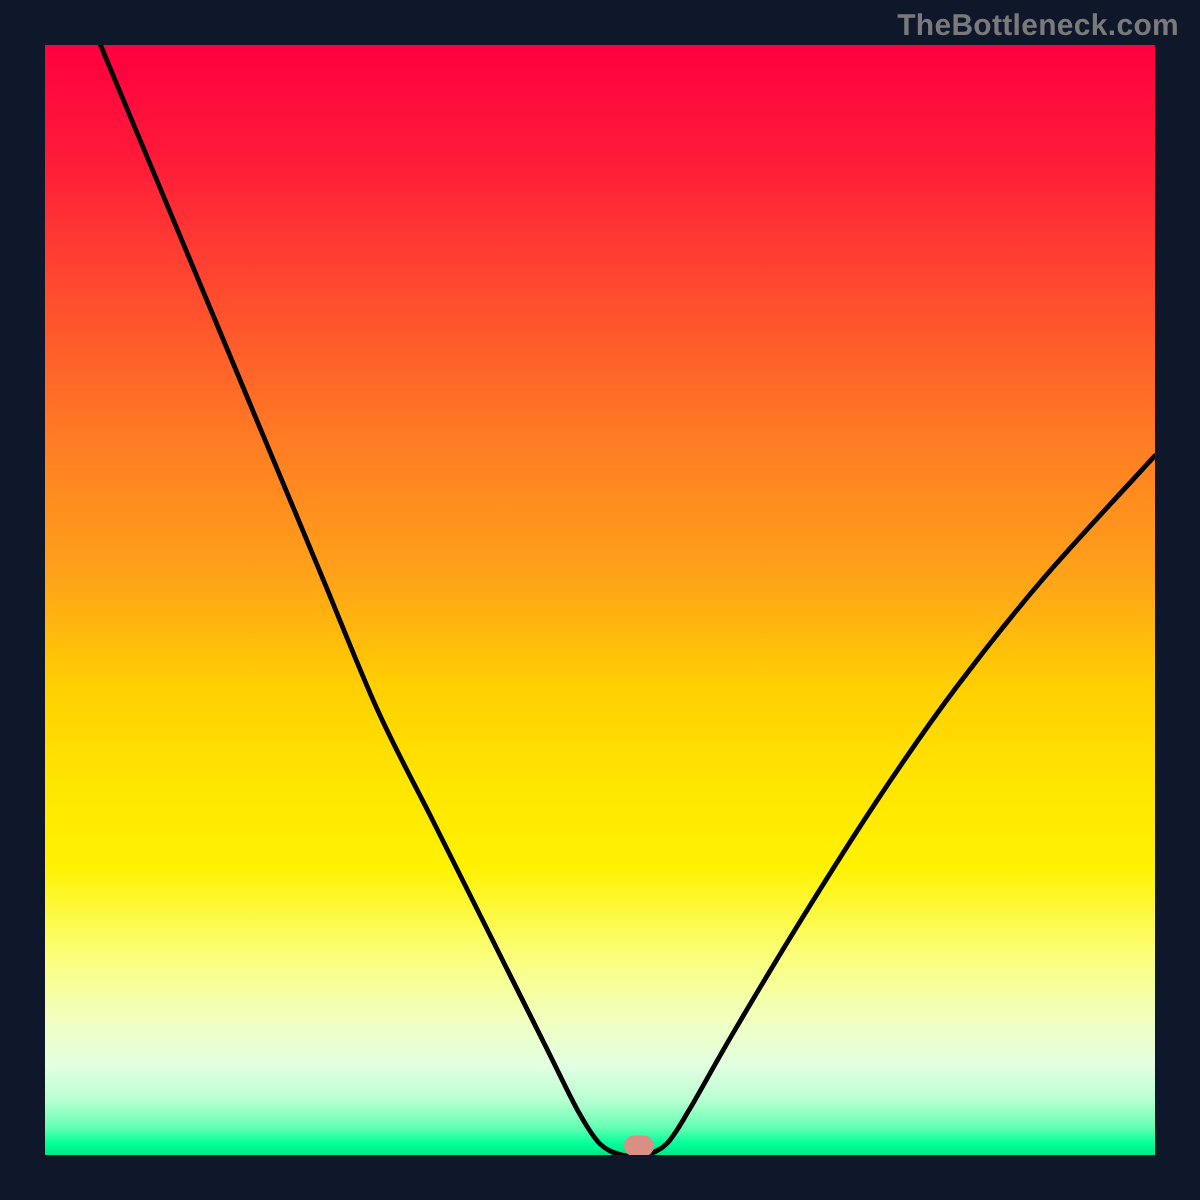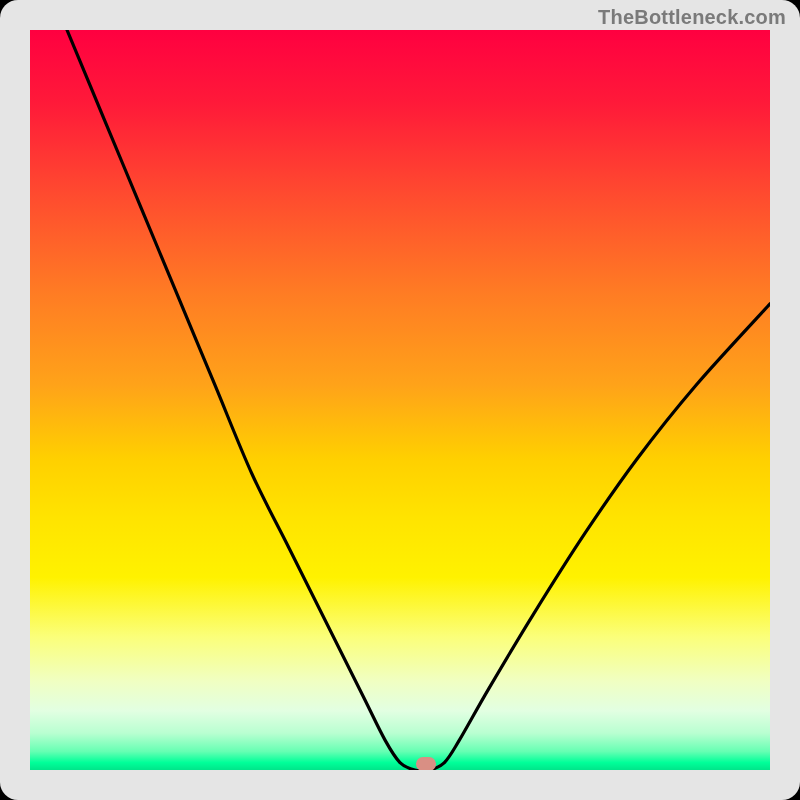--- a/index.html
+++ b/index.html
@@ -8,22 +8,21 @@
     width: 800px;
     height: 800px;
     background: #000;
     font-family: Arial, Helvetica, sans-serif;
     overflow: hidden;
   }
   .frame {
     position: relative;
     width: 800px;
     height: 800px;
-    background: #e5e5e5;
-    border-radius: 18px;
+    background: #0f172a;
   }
   .watermark {
     position: absolute;
     top: 6px;
     right: 14px;
     color: #7a7a7a;
     font-size: 20px;
     font-weight: 600;
     letter-spacing: 0.2px;
     z-index: 5;

